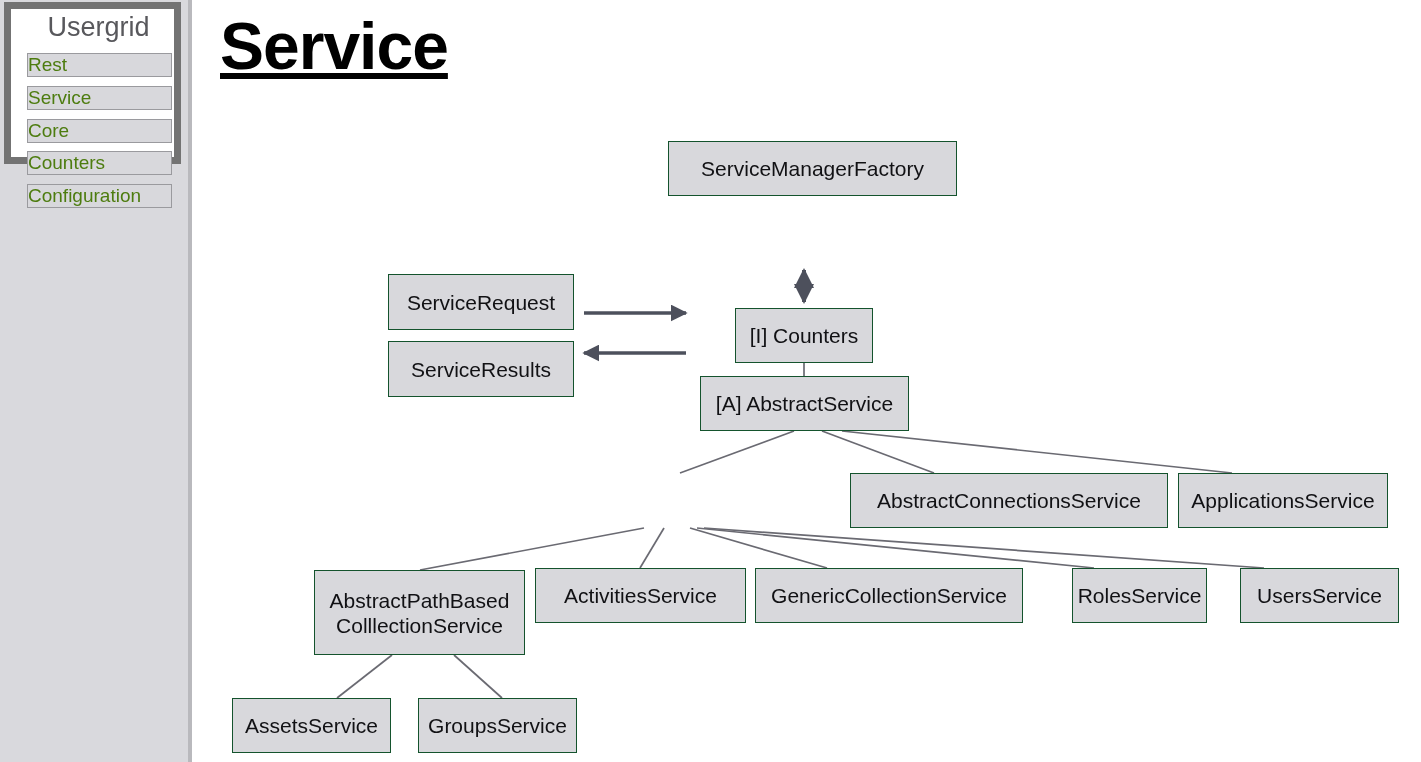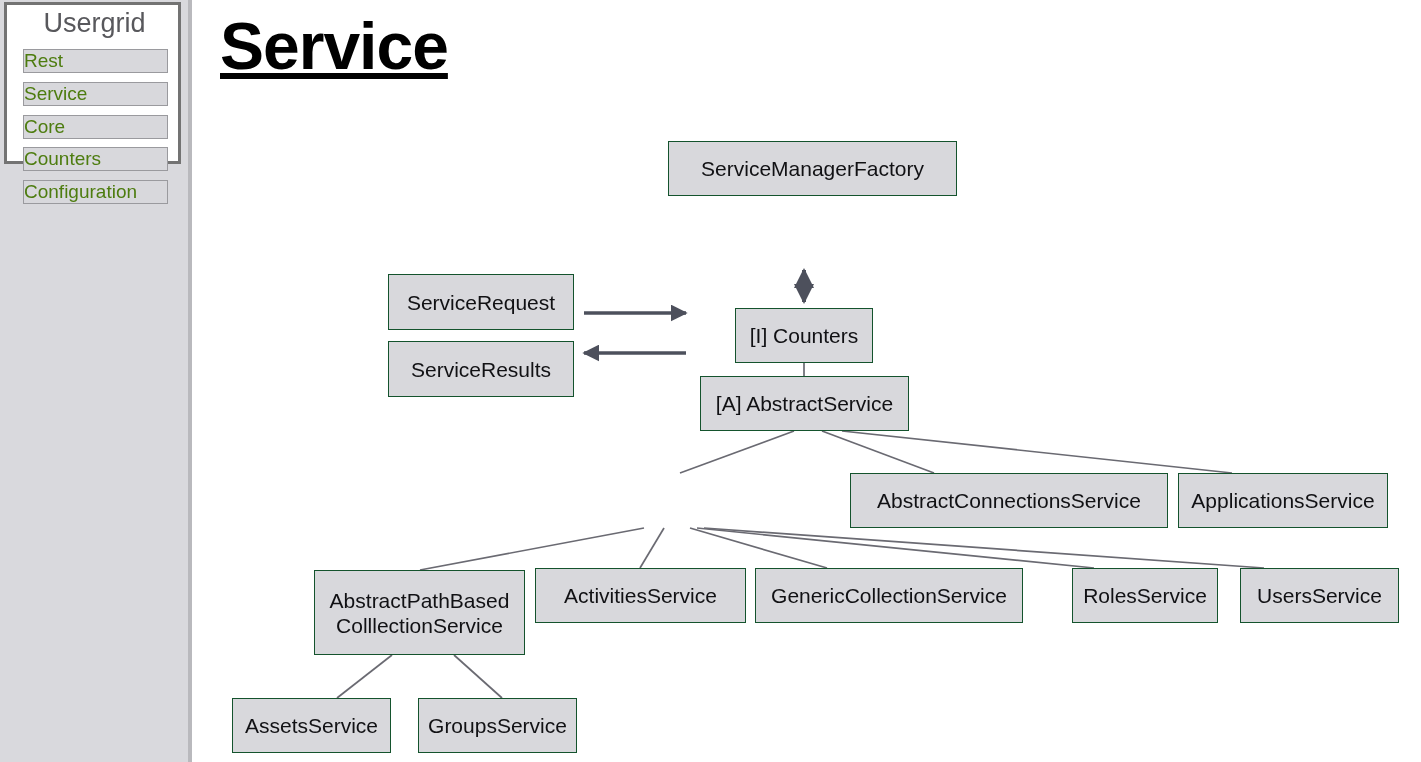--- a/index.html
+++ b/index.html
@@ -29,21 +29,21 @@
     left: 188px; top: 0;
     width: 4px; height: 762px;
     background: #b9b9bd;
   }
   #sidebar-card {
     position: absolute;
     left: 4px; top: 2px;
     width: 177px;
     height: 162px;
     background: #ffffff;
-    border: 3px solid #737373;
+    border: 7px solid #737373;
     box-sizing: border-box;
   }
   #sidebar-title {
     position: absolute;
     left: 0; top: 3px;
     width: 175px;
     text-align: center;
     font-size: 27px;
     color: #58585c;
     font-family: "Liberation Sans", sans-serif;
@@ -180,21 +180,21 @@
 
   <div class="node-box" style="left:986px;top:473px;width:210px;height:55px">ApplicationsService</div>
 
   <div class="node-box" style="left:122px;top:570px;width:211px;height:85px">AbstractPathBased
 ColllectionService</div>
 
   <div class="node-box" style="left:343px;top:568px;width:211px;height:55px">ActivitiesService</div>
 
   <div class="node-box" style="left:563px;top:568px;width:268px;height:55px">GenericCollectionService</div>
 
-  <div class="node-box" style="left:880px;top:568px;width:146px;height:55px">RolesService</div>
+  <div class="node-box" style="left:880px;top:568px;width:135px;height:55px">RolesService</div>
 
   <div class="node-box" style="left:1048px;top:568px;width:159px;height:55px">UsersService</div>
 
   <div class="node-box" style="left:40px;top:698px;width:159px;height:55px">AssetsService</div>
 
   <div class="node-box" style="left:226px;top:698px;width:159px;height:55px">GroupsService</div>
 
 </div>
 
 </body></html>

